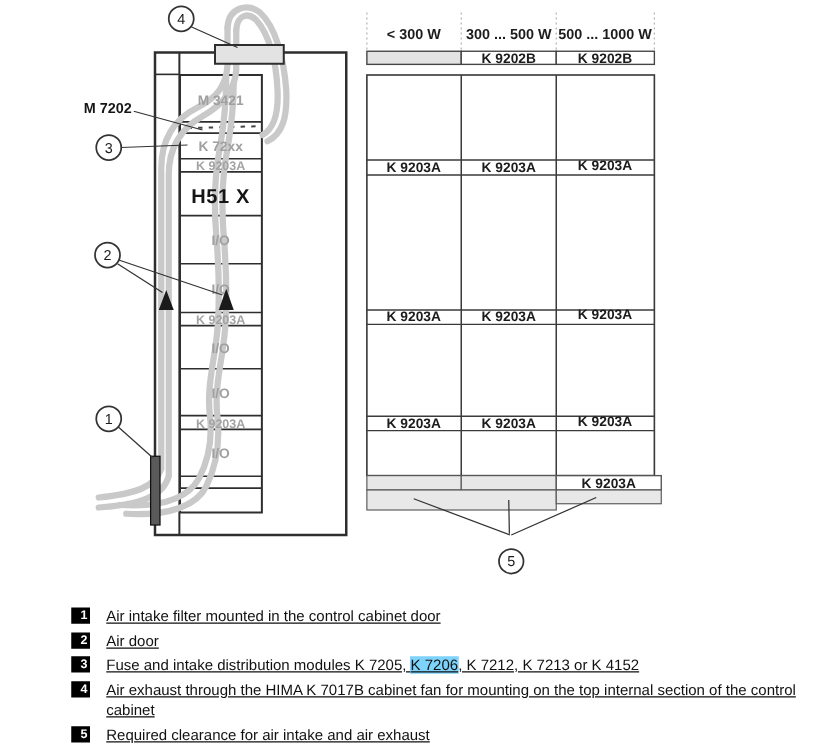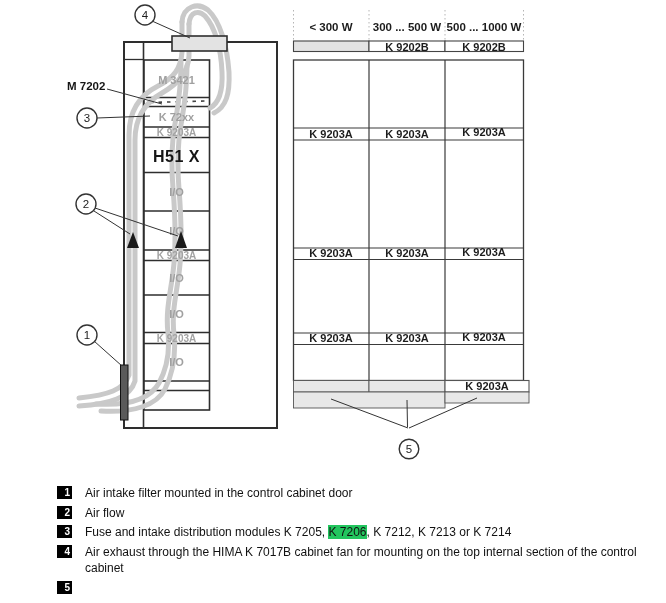--- a/index.html
+++ b/index.html
@@ -15,22 +15,22 @@
   .tbl-head{fill:#1c1c1c;font-weight:bold;font-size:11.5px;text-anchor:middle;}
   .callout-num{fill:#1c1c1c;font-size:11.5px;text-anchor:middle;}
   .ext-label{fill:#151515;font-weight:bold;font-size:11.5px;}
   .legend{position:absolute;left:57px;top:485px;width:600px;}
   .legend-row{display:flex;align-items:flex-start;margin-bottom:3px;}
   .badge{
     flex:0 0 auto;width:15px;height:13px;background:#000;color:#fff;
     font-size:10px;font-weight:bold;text-align:right;line-height:13px;
     padding-right:2px;box-sizing:border-box;margin-right:13px;margin-top:1px;
   }
-  .legend-text{font-size:12px;color:#111;line-height:16.5px;max-width:556px;}
-  .hl{background:#22c55e;text-align:center;}
+  .legend-text{font-size:12px;color:#111;line-height:16.5px;max-width:556px;text-decoration:underline;}
+  .hl{background:#7dd3fc;text-align:center;}
 </style>
 </head>
 <body>
 
 <div class="page">
 
   <svg width="666" height="478" viewBox="0 0 666 478">
 
     <g>
 
@@ -189,28 +189,29 @@
   </svg>
 
   
   <div class="legend">
     <div class="legend-row">
       <span class="badge">1</span>
       <span class="legend-text">Air intake filter mounted in the control cabinet door</span>
     </div>
     <div class="legend-row">
       <span class="badge">2</span>
-      <span class="legend-text">Air flow</span>
+      <span class="legend-text">Air door</span>
     </div>
     <div class="legend-row">
       <span class="badge">3</span>
-      <span class="legend-text"><span>Fuse and intake distribution modules K 7205, </span><span class="hl">K 7206</span><span>, K 7212, K 7213 or K 7214</span></span>
+      <span class="legend-text"><span>Fuse and intake distribution modules K 7205, </span><span class="hl">K 7206</span><span>, K 7212, K 7213 or K 4152</span></span>
     </div>
     <div class="legend-row">
       <span class="badge">4</span>
       <span class="legend-text">Air exhaust through the HIMA K 7017B cabinet fan for mounting on the top internal section of the control cabinet</span>
     </div>
     <div class="legend-row">
       <span class="badge">5</span>
+      <span class="legend-text">Required clearance for air intake and air exhaust</span>
     </div>
   </div>
 
 </div>
 
 </body></html>

